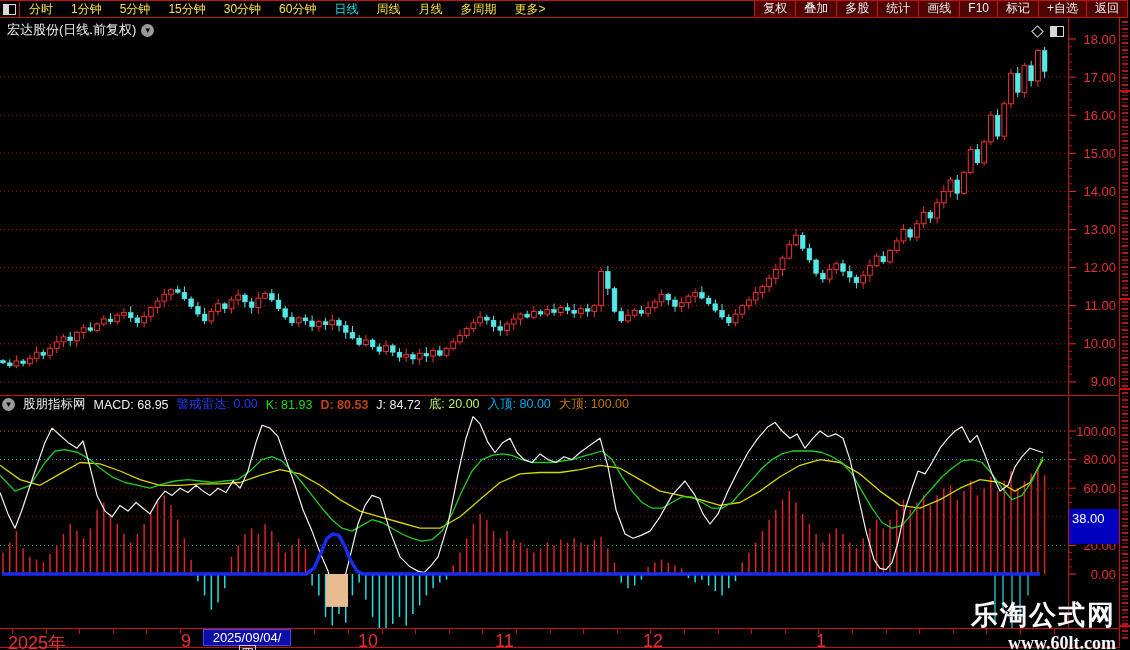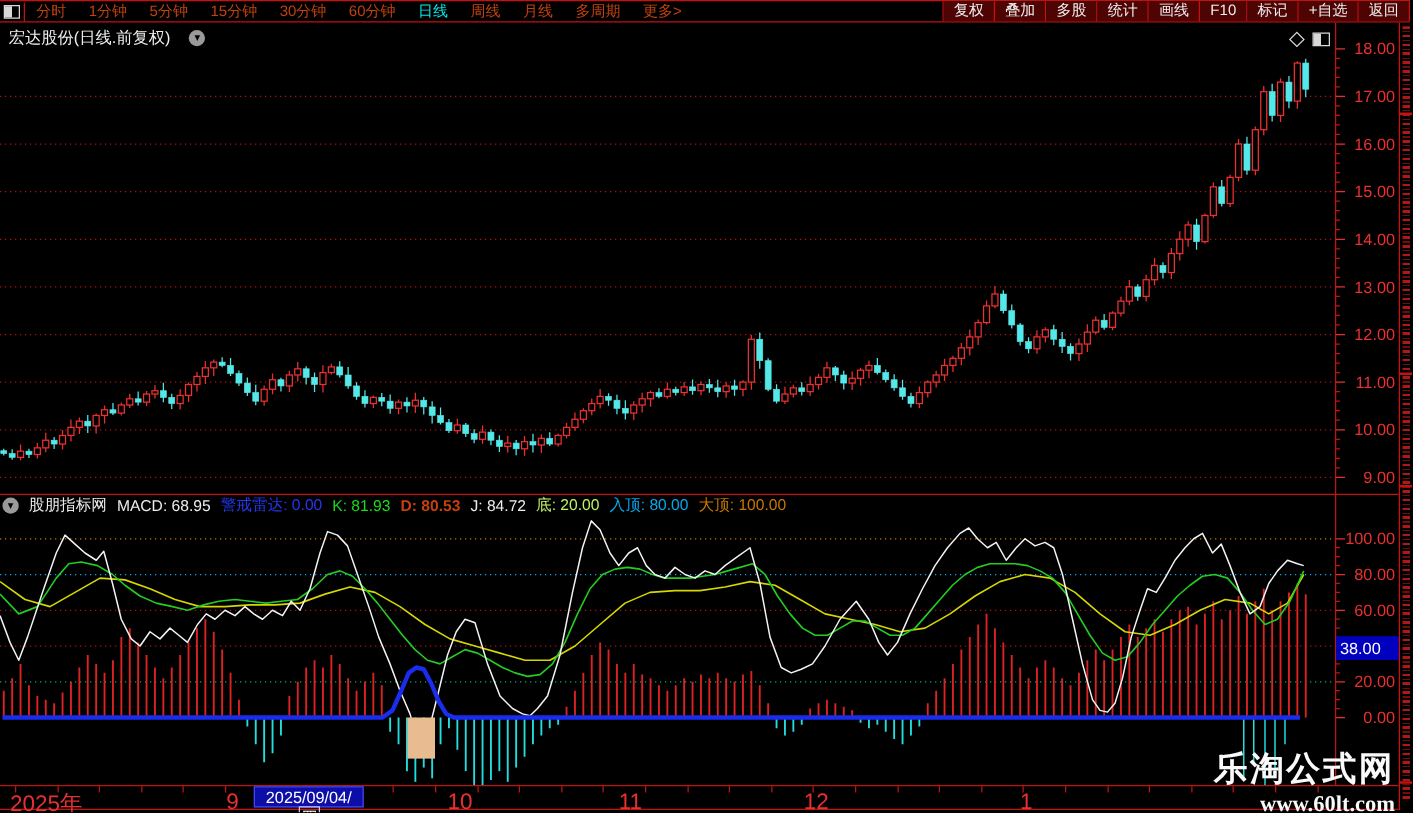--- a/index.html
+++ b/index.html
@@ -5,34 +5,34 @@
   html,body{margin:0;padding:0;background:#000;}
   #app{position:relative;width:1130px;height:650px;background:#000;overflow:hidden;
        font-family:"Liberation Sans",sans-serif;-webkit-font-smoothing:none;}
   .abs{position:absolute;}
   
   #toolbar{left:0;top:0;width:1128px;height:16px;border-top:1px solid #C41111;border-bottom:1px solid #C41111;
            display:flex;align-items:center;background:#000;z-index:30;}
   #winicon{width:19px;height:15px;border-right:1px solid #C41111;display:flex;align-items:center;justify-content:center;}
   #winicon .glyph{width:11px;height:9px;border:1px solid #D8D8D8;background:linear-gradient(90deg,#D8D8D8 0 50%,transparent 50%);}
   #tabs{display:flex;align-items:center;height:16px;}
-  .tab{color:#c2410c;font-size:12px;line-height:15px;padding:0 9px;white-space:nowrap;cursor:default;}
+  .tab{color:#fde047;font-size:12px;line-height:15px;padding:0 9px;white-space:nowrap;cursor:default;}
   .tab.active{color:#00E8E8;}
   #tbtns{margin-left:auto;display:flex;height:16px;border-left:1px solid #C41111;}
   .tbtn{background:#4F0404;color:#EFEFEF;font-size:12px;line-height:15px;padding:0 8px;border-right:1px solid #C41111;white-space:nowrap;}
   
-  #title{left:7px;top:21px;color:#F0F0F0;font-size:13px;z-index:20;display:flex;align-items:center;gap:15px;}
+  #title{left:7px;top:21px;color:#F0F0F0;font-size:13px;z-index:20;display:flex;align-items:center;gap:5px;}
   .circ-ico{width:13px;height:13px;border-radius:50%;background:#9A9A9A;color:#000;font-size:9px;line-height:13px;
             text-align:center;display:inline-block;}
   #corner-icons{left:1033px;top:26px;z-index:20;display:flex;gap:8px;align-items:center;}
   #diamond{width:7px;height:7px;border:1px solid #D8D8D8;transform:rotate(45deg);}
   #halfbox{width:12px;height:9px;border:1px solid #D8D8D8;background:linear-gradient(90deg,#D8D8D8 0 50%,transparent 50%);}
   
   #legend{left:2px;top:397px;height:15px;display:flex;align-items:center;gap:8px;z-index:20;font-size:12.5px;white-space:nowrap;}
-  #cursor-box{left:1069px;top:509px;width:53px;height:19px;background:#0000BE;color:#FFF;font-size:13px;
+  #cursor-box{left:1069px;top:509px;width:53px;height:35px;background:#0000BE;color:#FFF;font-size:13px;
               line-height:19px;padding-left:3px;z-index:15;}
   
   .redline{background:#C41111;z-index:12;}
   
   #dateaxis{left:0;top:628px;width:1119px;height:18px;border-top:1px solid #C41111;border-bottom:1px solid #C41111;z-index:14;background:#000;}
   .dlab{position:absolute;top:2px;color:#E93030;font-size:18px;}
   .dtick{position:absolute;top:0;width:1px;height:5px;background:#C41111;}
   #datebox{position:absolute;top:0;height:17px;background:#0D0DA8;border:1px solid #4646E8;color:#FFF;
            font-size:13px;line-height:16px;text-align:center;z-index:16;box-sizing:border-box;}
   #datebox .dayb{border:1px solid #C8C8FF;padding:0 1px;margin-left:1px;}

